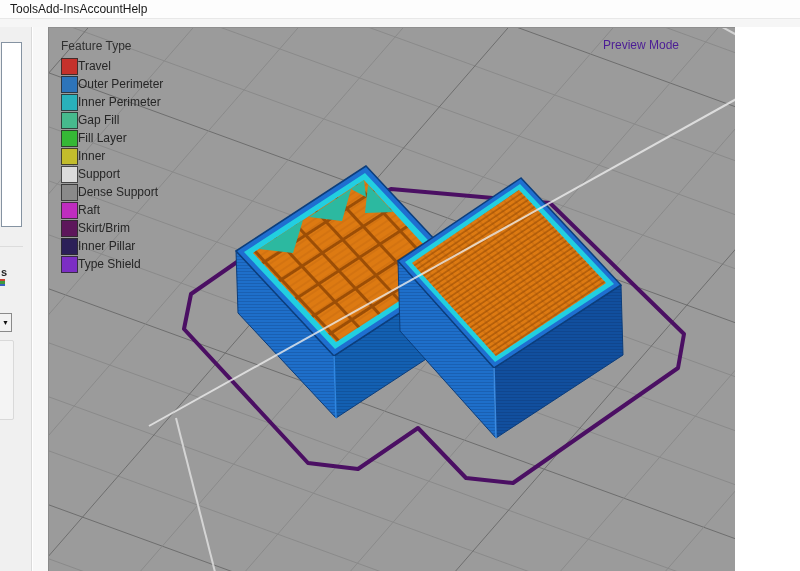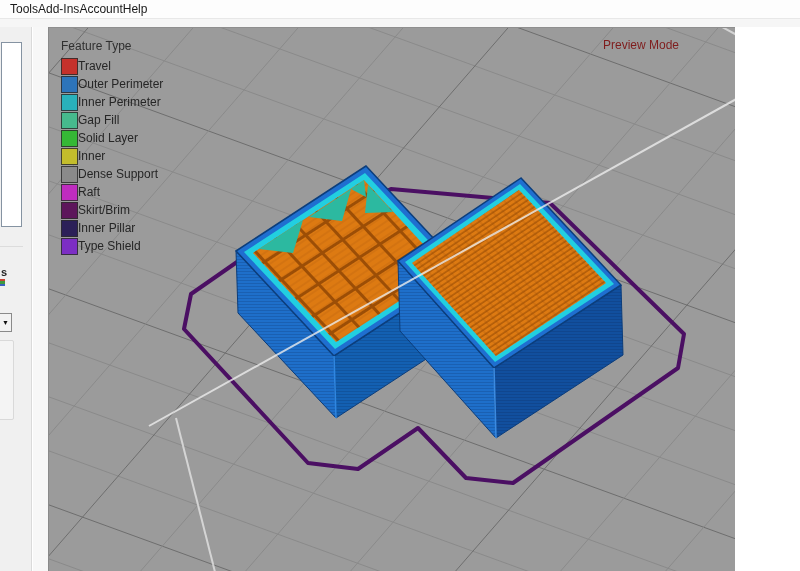--- a/index.html
+++ b/index.html
@@ -64,21 +64,21 @@
     position:absolute;left:12px;top:11px;z-index:5;
   }
   .legend-title{font-size:12px;color:#303030;margin-bottom:4px;}
   .legend-item{display:flex;align-items:center;height:18px;margin-bottom:0;}
   .legend-swatch{
     width:17px;height:17px;box-sizing:border-box;
     border:1px solid rgba(45,45,45,0.85);flex:0 0 auto;
   }
   .legend-label{font-size:12px;color:#262626;margin-left:0;white-space:nowrap;}
   .mode-label{
-    position:absolute;right:56px;top:10px;font-size:12px;color:#7f1d1d;z-index:5;
+    position:absolute;right:56px;top:10px;font-size:12px;color:#4c1d95;z-index:5;
   }
 </style>
 </head>
 <body>
 
 <div class="menubar">
   <span class="mitem">Tools</span>
   <span class="mitem">Add-Ins</span>
   <span class="mitem">Account</span>
   <span class="mitem">Help</span>
@@ -217,27 +217,31 @@
         <div class="legend-item">
           <div class="legend-swatch" style="background: rgb(41, 177, 187);"></div>
           <div class="legend-label">Inner Perimeter</div>
         </div>
         <div class="legend-item">
           <div class="legend-swatch" style="background: rgb(70, 186, 141);"></div>
           <div class="legend-label">Gap Fill</div>
         </div>
         <div class="legend-item">
           <div class="legend-swatch" style="background: rgb(53, 184, 53);"></div>
-          <div class="legend-label">Solid Layer</div>
+          <div class="legend-label">Fill Layer</div>
         </div>
         <div class="legend-item">
           <div class="legend-swatch" style="background: rgb(195, 189, 44);"></div>
           <div class="legend-label">Inner</div>
         </div>
         <div class="legend-item">
+          <div class="legend-swatch" style="background: rgb(220, 220, 220);"></div>
+          <div class="legend-label">Support</div>
+        </div>
+        <div class="legend-item">
           <div class="legend-swatch" style="background: rgb(138, 138, 138);"></div>
           <div class="legend-label">Dense Support</div>
         </div>
         <div class="legend-item">
           <div class="legend-swatch" style="background: rgb(191, 44, 191);"></div>
           <div class="legend-label">Raft</div>
         </div>
         <div class="legend-item">
           <div class="legend-swatch" style="background: rgb(93, 22, 91);"></div>
           <div class="legend-label">Skirt/Brim</div>

